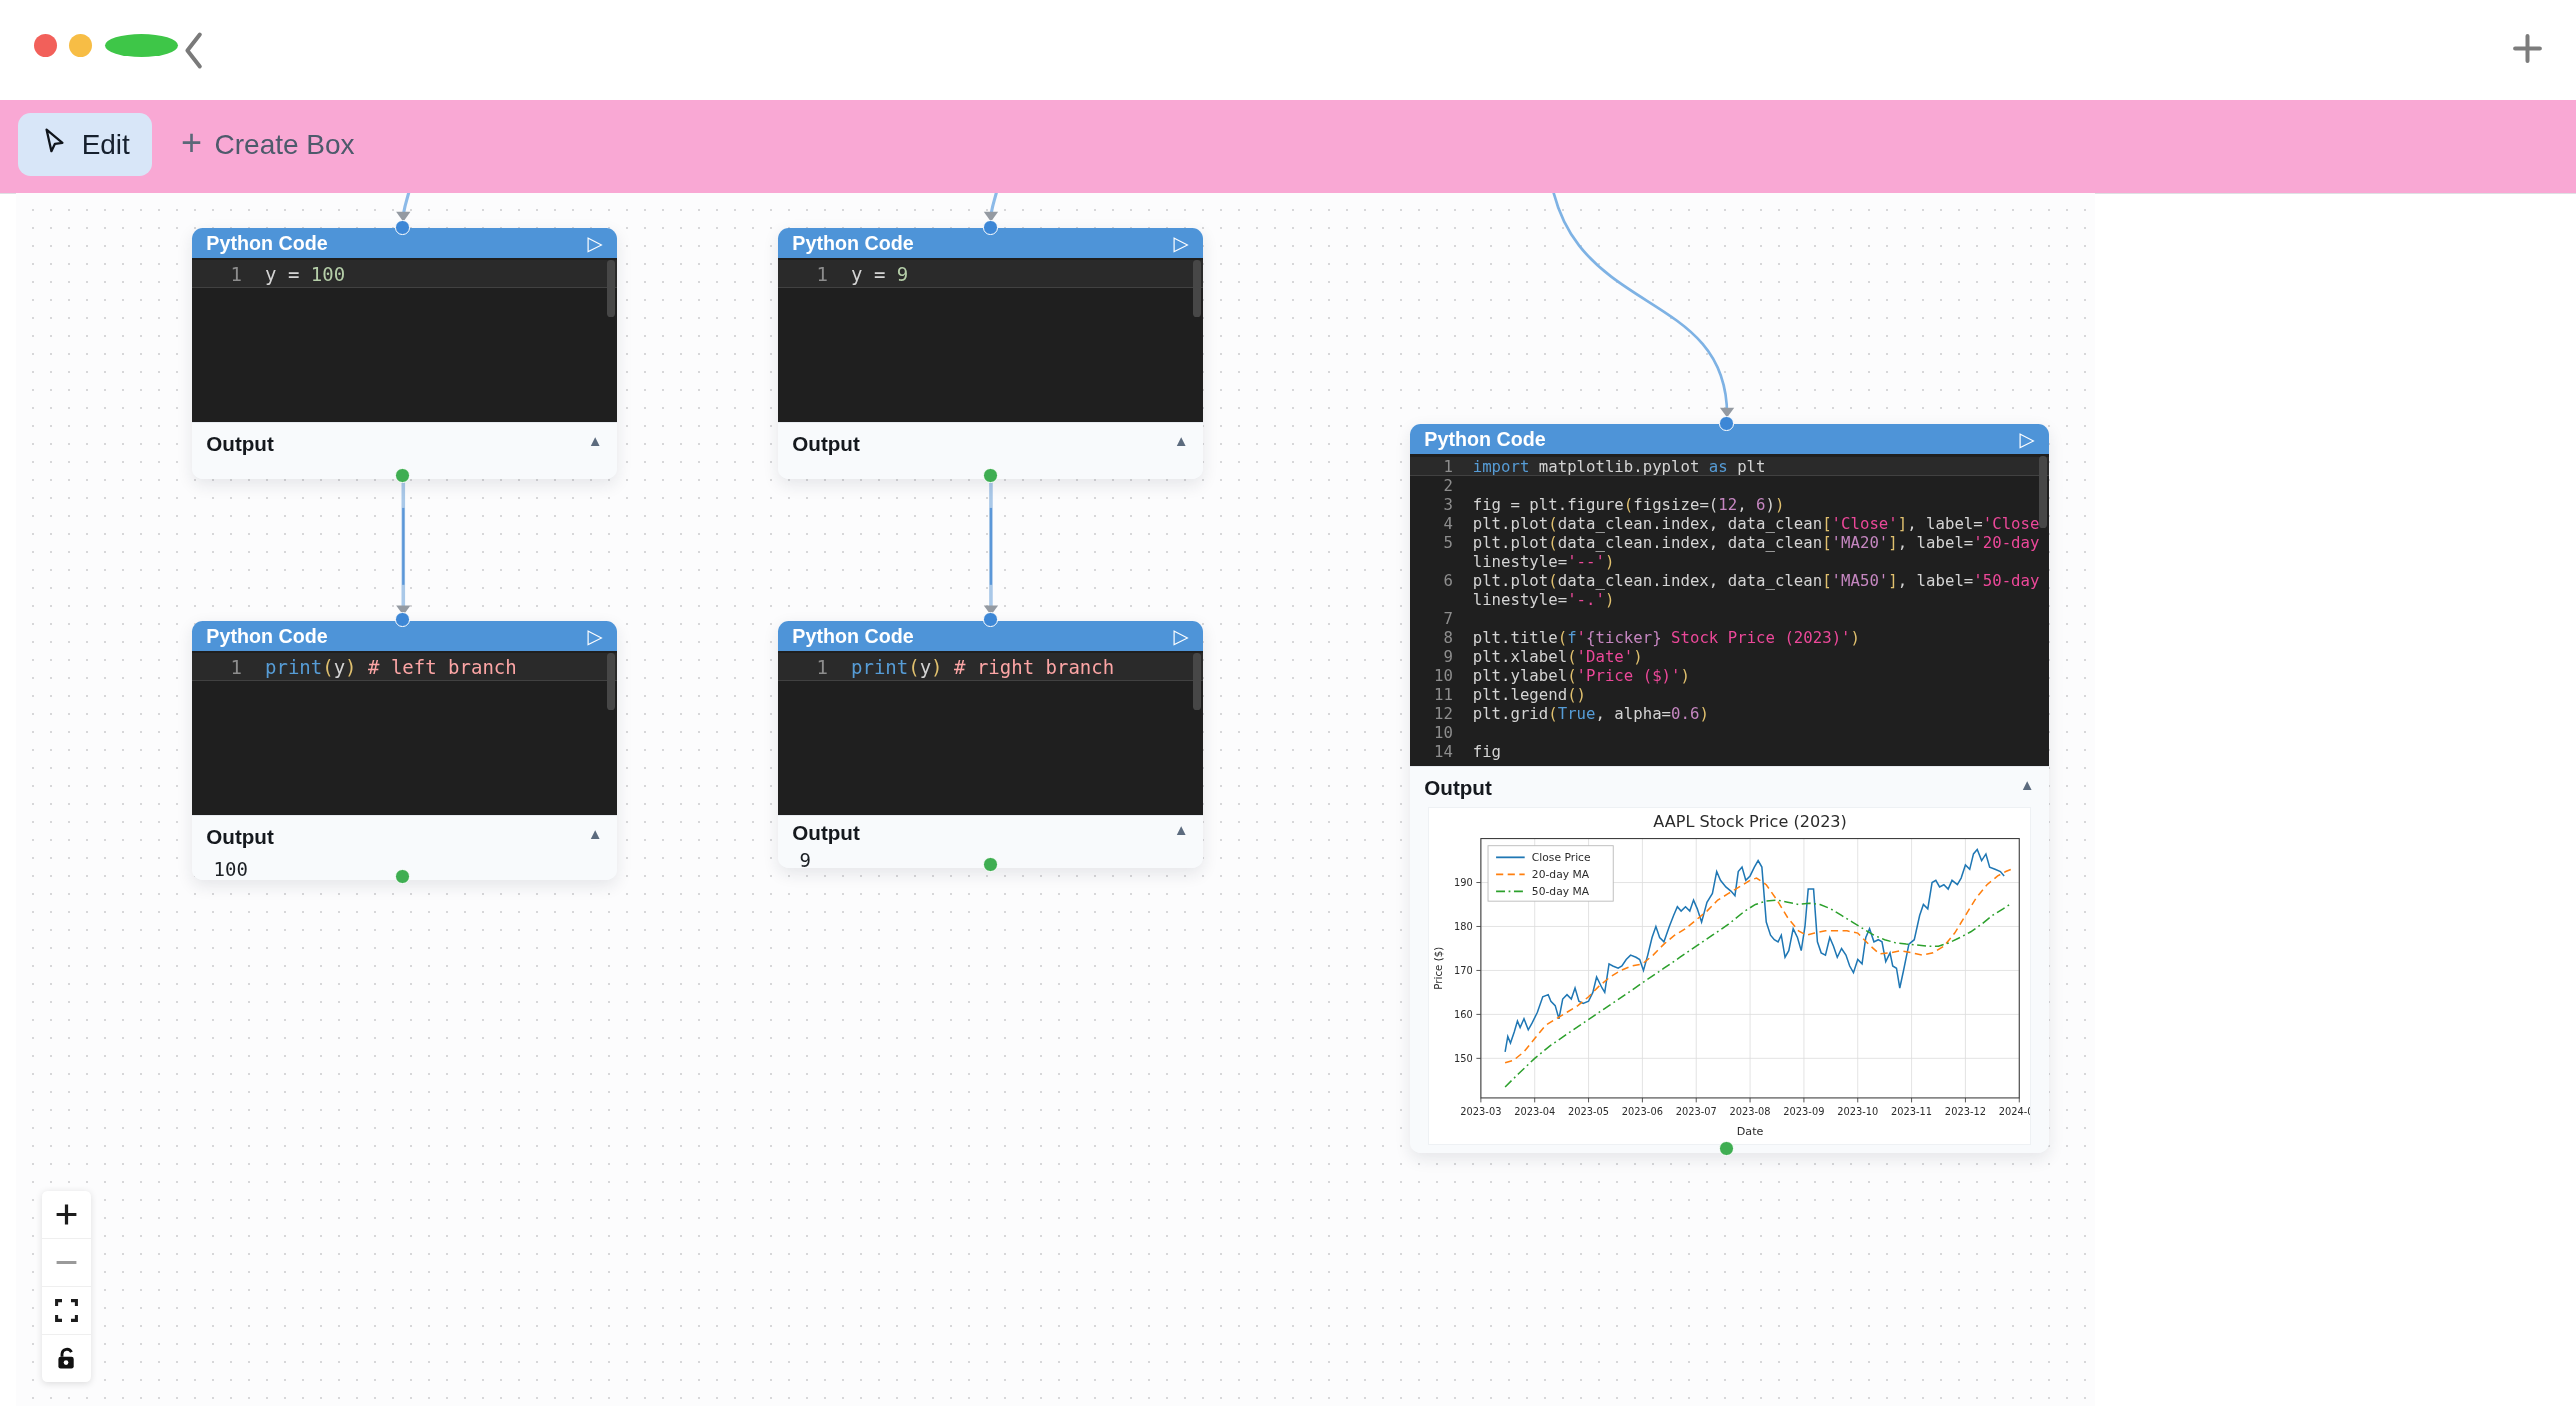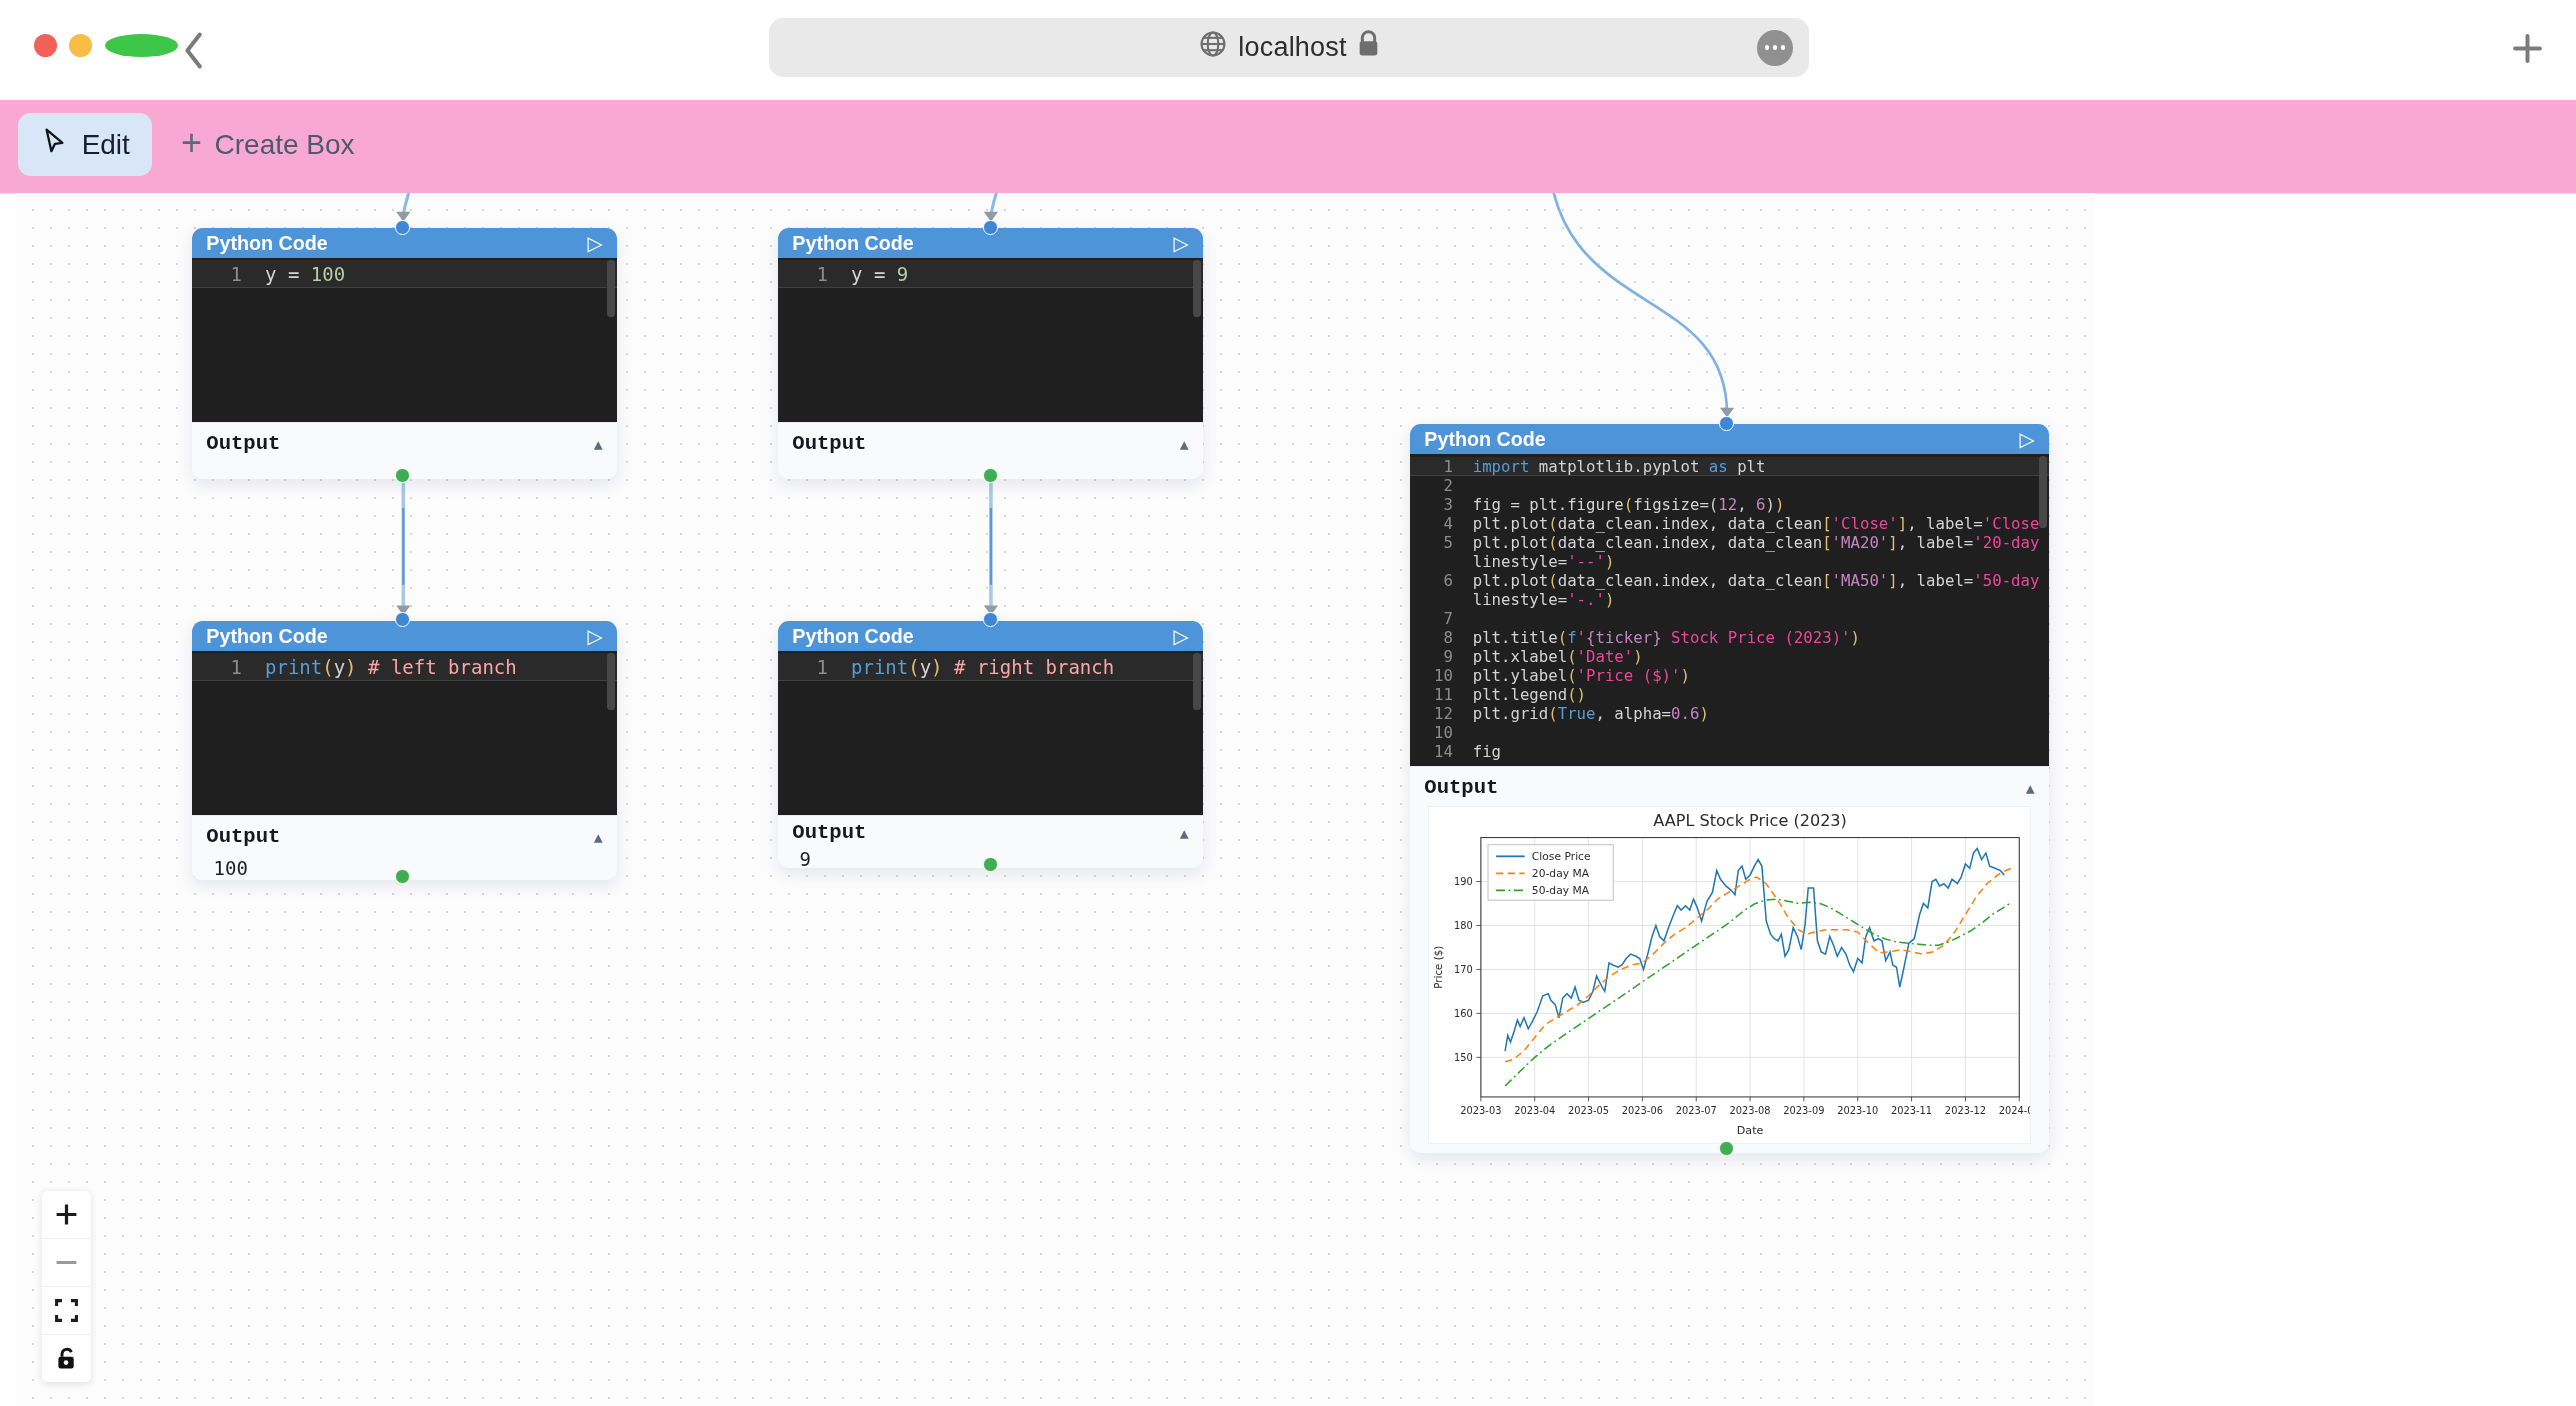--- a/index.html
+++ b/index.html
@@ -38,21 +38,21 @@
   .nhead{height:30px;background:#4e94d8;border-radius:10.7px 10.7px 0 0;display:flex;align-items:center;
          padding:0 14.3px;color:#fff;font-size:19.7px;font-weight:bold;}
   .nhead .play{margin-left:auto;font-size:19.7px;font-weight:normal;cursor:pointer;}
   .neditor{background:#1f1f1f;position:relative;overflow:hidden;
            font-family:"DejaVu Sans Mono",monospace;}
   .crow{display:flex;align-items:center;white-space:pre;}
   .crow.active{background:#2a2a2a;box-shadow:inset 0 -0.9px 0 #414141;}
   .g{flex:none;width:50px;text-align:right;color:#8d8d8d;padding-right:23px;}
   .vscroll{position:absolute;right:1.8px;top:1.8px;width:8px;height:57px;background:#474747;border-radius:3.6px;}
   .noutput{background:#f8fafc;border-top:0.9px solid #e7ebf0;border-radius:0 0 10.7px 10.7px;position:relative;}
-  .nout-head{display:flex;align-items:flex-end;padding:9px 14.3px 0 14.3px;font-size:20.6px;font-weight:bold;color:#15191e;font-family:Liberation Mono, monospace;}
+  .nout-head{display:flex;align-items:flex-start;padding:9px 14.3px 0 14.3px;font-size:20.6px;font-weight:bold;color:#15191e;}
   .nout-head .caret{margin-left:auto;font-size:15px;color:#5c6b7e;cursor:pointer;}
   .nout-val{padding:9px 0 0 21.5px;font-family:"DejaVu Sans Mono",monospace;font-size:19px;color:#1b1f24;}
   .tk-k{color:#569cd6}.tk-p{color:#d4d4d4}.tk-n{color:#b5cea8}.tk-m{color:#c586c0}
   .tk-s{color:#ec4899}.tk-b{color:#e0c06e}.tk-c{color:#fca5a5}
   
   .ed-small .crow{height:28px;font-size:19px;}
   .ed-small{padding-top:1.8px;}
   .ed-big .crow{height:19px;font-size:15.7px;}
   .ed-big{padding-top:2.7px;}
   .ed-big .g{width:43px;padding-right:19.7px;}
@@ -84,45 +84,20 @@
 <div class="stage">
 
   <div class="chrome">
     <div class="tl r"></div>
     <div class="tl y"></div>
     <div class="tl g"></div>
     <div class="backbtn">
       <svg width="39" height="47" viewBox="0 0 44 52">
           <path d="M28 8 L14 26 L28 44" fill="none" stroke="#7a7a7a" stroke-width="4.5" stroke-linecap="round" stroke-linejoin="round"></path>
         </svg>
-    </div>
-    <div class="addr">
-      <span>
-        <svg width="30" height="30" viewBox="0 0 34 34">
-            <g fill="none" stroke="#6e6e6e" stroke-width="2.4">
-              <circle cx="17" cy="17" r="13"></circle>
-              <ellipse cx="17" cy="17" rx="6" ry="13"></ellipse>
-              <line x1="4" y1="17" x2="30" y2="17"></line>
-              <line x1="6" y1="10" x2="28" y2="10"></line>
-              <line x1="6" y1="24" x2="28" y2="24"></line>
-            </g>
-          </svg>
-      </span>
-      <span class="host">localhost</span>
-      <span>
-        <svg width="23" height="30" viewBox="0 0 26 34">
-            <path d="M6 15 v-5 a7 7 0 0 1 14 0 v5" fill="none" stroke="#6e6e6e" stroke-width="3.4"></path>
-            <rect x="3" y="14" width="20" height="16" rx="3" fill="#6e6e6e"></rect>
-          </svg>
-      </span>
-      <span class="ellipsis">
-          <i></i>
-          <i></i>
-          <i></i>
-        </span>
     </div>
     <div class="newtab">
       <svg width="39" height="39" viewBox="0 0 44 44">
           <path d="M22 8 V36 M8 22 H36" stroke="#7c7c7c" stroke-width="4.5" stroke-linecap="round"></path>
         </svg>
     </div>
   </div>
 
   <div class="toolbar">
     <div class="editbtn">

